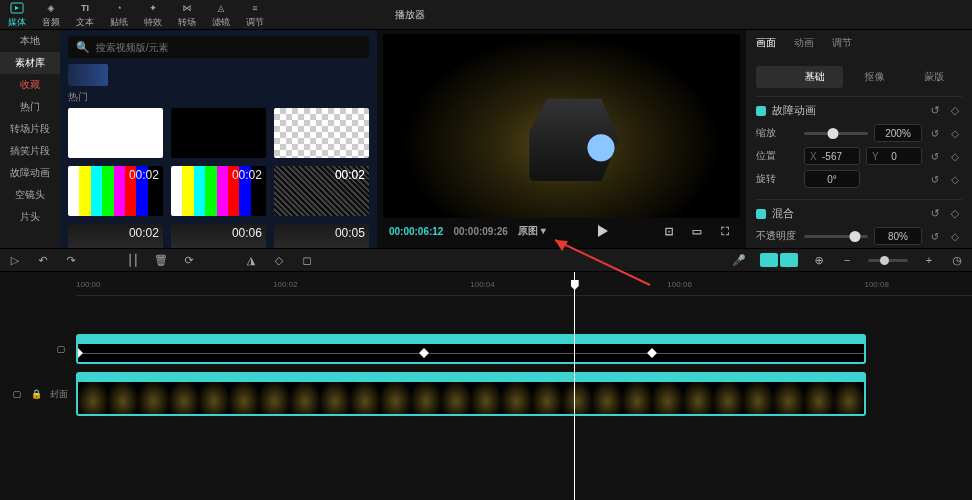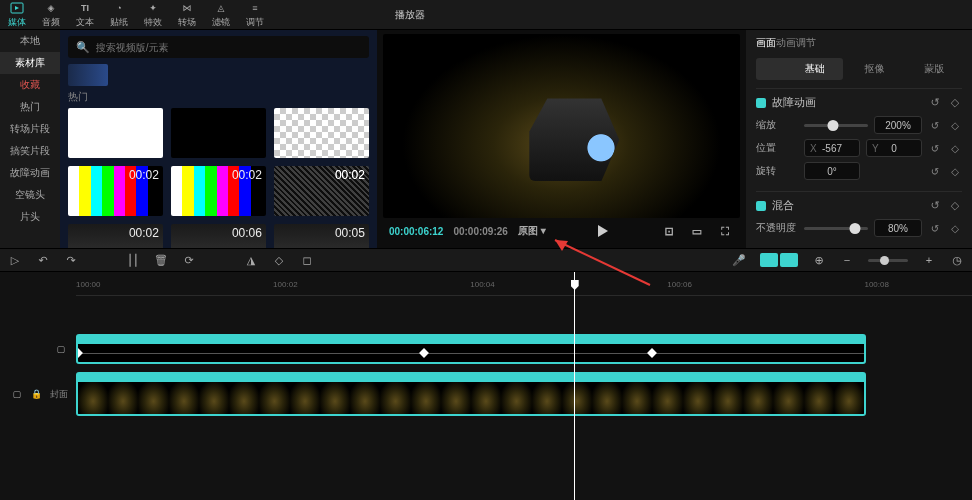--- a/index.html
+++ b/index.html
@@ -44,21 +44,21 @@
 .preview-controls { display: flex; align-items: center; height: 26px; gap: 10px; padding: 0 6px; }
 .time-txt { color: #3dd4cf; font-size: 10px; }
 .time-txt.dim { color: #888; }
 .drop { font-size: 10px; color: #aaa; }
 .play-btn { margin: 0 auto; cursor: pointer; }
 .icon-btn { width: 18px; height: 18px; display: flex; align-items: center; justify-content: center; cursor: pointer; color: #aaa; }
 .arrow-annotation { position: absolute; left: 540px; top: 235px; width: 120px; height: 60px; pointer-events: none; z-index: 50; }
 
 
 .inspector { flex: 1; background: #1a1a1a; padding: 4px 10px; }
-.insp-tabs { display: flex; margin-bottom: 6px; }
+.insp-tabs { display: flex; gap: 18px; margin-bottom: 14px; }
 .insp-tab { font-size: 10px; color: #888; cursor: pointer; padding: 2px 0; }
 .insp-tab.active { color: #fff; }
 .sub-tabs { display: flex; gap: 4px; margin-bottom: 8px; }
 .sub-tab { flex: 1; text-align: center; padding: 4px 0; font-size: 10px; color: #888; border-radius: 3px; cursor: pointer; }
 .sub-tab.active { background: #2e2e2e; color: #fff; padding-left: 31px; }
 .prop-section { border-top: 1px solid #2a2a2a; padding: 6px 0; }
 .prop-header { display: flex; align-items: center; gap: 6px; margin-bottom: 6px; }
 .chk { width: 10px; height: 10px; border-radius: 2px; background: #3dd4cf; }
 .prop-row { display: flex; align-items: center; gap: 6px; margin: 5px 0; font-size: 10px; }
 .prop-label { width: 42px; color: #aaa; font-size: 10px; }

